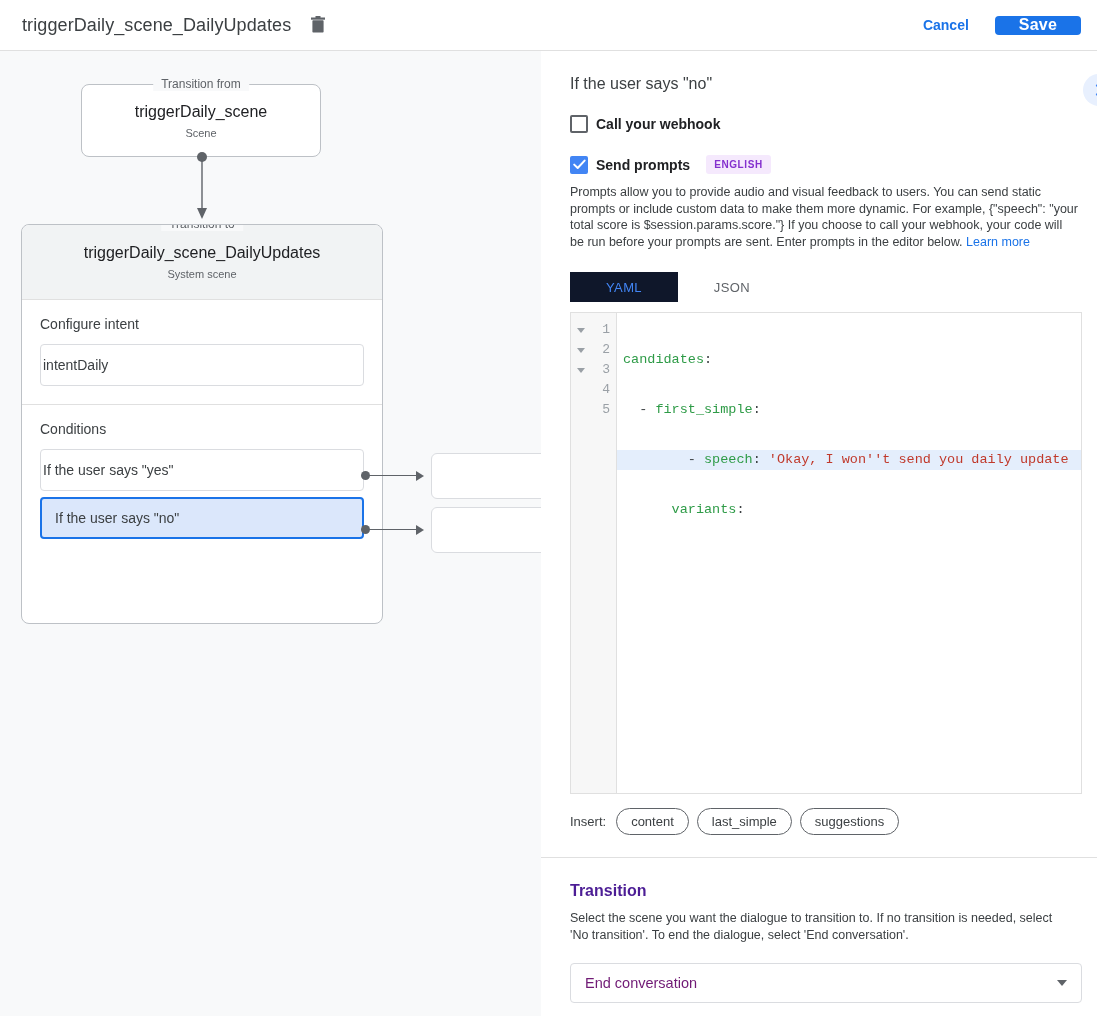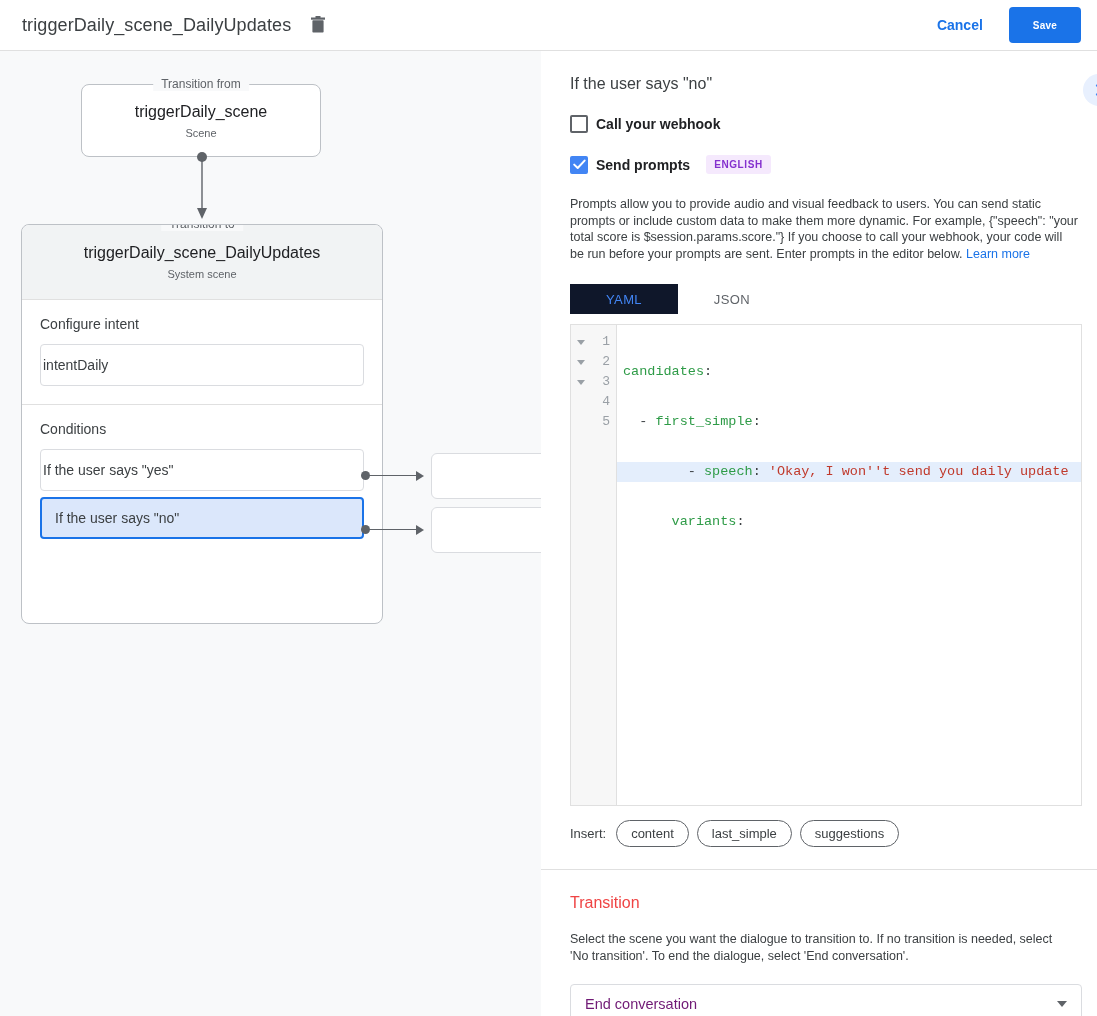--- a/index.html
+++ b/index.html
@@ -33,22 +33,22 @@
     margin-left: auto; display: flex; align-items: center; gap: 12px;
     margin-right: 16px;
   }
   #cancel-btn {
     color: #1a73e8; font-size: 14px; font-weight: bold;
     padding: 9px 14px; border-radius: 4px; cursor: pointer;
     background: transparent; border: none;
     font-family: "Liberation Sans", sans-serif;
   }
   #save-btn {
-    background: #1a73e8; color: #ffffff; font-size: 10px; font-weight: bold;
-    padding: 0 24px; height: 36px; border-radius: 4px; border: none;
+    background: #1a73e8; color: #ffffff; font-size: 16px; font-weight: bold;
+    padding: 0 24px; height: 19px; border-radius: 4px; border: none;
     cursor: pointer; font-family: "Liberation Sans", sans-serif;
     letter-spacing: 0.2px;
   }
 
   
   #canvas {
     position: absolute; left: 0; top: 51px; width: 541px; height: 965px;
     background: #f8f9fa;
     overflow: hidden;
   }
@@ -157,21 +157,21 @@
     cursor: pointer; flex: 0 0 auto;
   }
   .cb.checked { background: #4285f4; border-color: #4285f4; }
   .cb-label { margin-left: 8px; font-size: 14px; color: #202124; font-weight: bold; }
   #lang-badge {
     margin-left: 16px; background: #f5e9fd; color: #8430ce;
     font-size: 10px; letter-spacing: 0.6px; font-weight: bold;
     padding: 4px 8px; border-radius: 3px;
   }
   #prompts-desc {
-    margin-top: 22px; font-size: 12.5px; line-height: 16.5px;
+    margin-top: 10px; font-size: 12.5px; line-height: 16.5px;
     color: #3c4043; width: 508px;
   }
   #prompts-desc a { color: #1a73e8; text-decoration: none; }
 
   
   #editor-tabs { margin-top: 22px; display: flex; }
   .tab {
     width: 108px; height: 30px; display: flex; align-items: center; justify-content: center;
     font-size: 13px; color: #5f6368; cursor: pointer; letter-spacing: 0.4px;
   }
@@ -219,23 +219,23 @@
     padding: 0 14px; display: flex; align-items: center;
     font-size: 13px; color: #3c4043; margin-right: 8px; cursor: pointer;
     background: #ffffff;
   }
 
   #panel-divider {
     margin-top: 22px; margin-left: -29px; width: 556px; height: 1px; background: #e0e0e0;
   }
 
   #transition-section { margin-top: 24px; }
-  #transition-title { font-size: 16px; color: #ef4444; }
+  #transition-title { font-size: 16px; color: #4c1d95; font-weight: bold; }
   #transition-desc {
-    margin-top: 19px; font-size: 12.5px; line-height: 16.5px; color: #3c4043; width: 500px;
+    margin-top: 10px; font-size: 12.5px; line-height: 16.5px; color: #3c4043; width: 500px;
   }
   #transition-select {
     margin-top: 20px; width: 512px; height: 40px;
     border: 1px solid #dadce0; border-radius: 4px;
     display: flex; align-items: center; cursor: pointer; background: #ffffff;
   }
   #transition-select-value { margin-left: 14px; font-size: 14.5px; color: #701a75; }
   #select-caret {
     margin-left: auto; margin-right: 14px;
     width: 0; height: 0;

